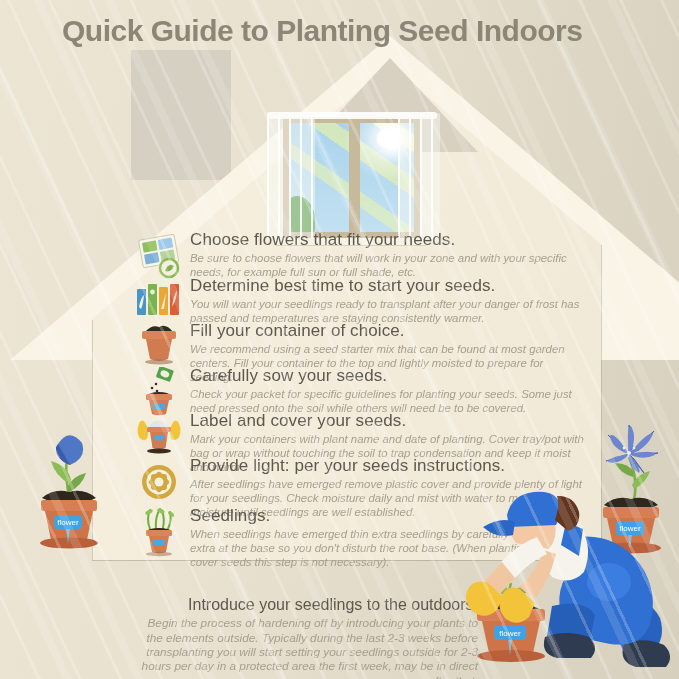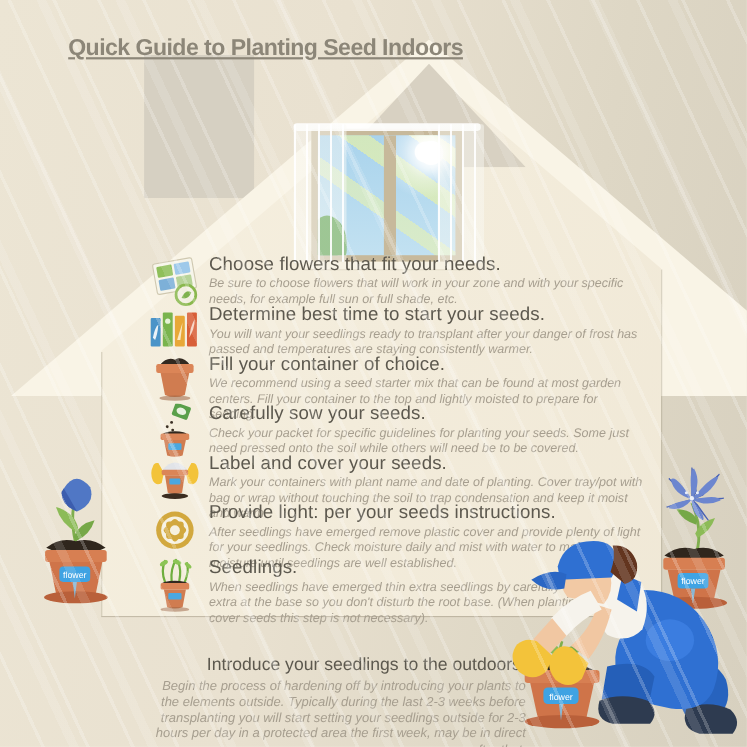--- a/index.html
+++ b/index.html
@@ -15,22 +15,22 @@
   .roof-edge{position:absolute;inset:0;background:#f9f4e6;z-index:2;
     clip-path:polygon(390px 36px,10px 360px,770px 360px);}
   .interior{position:absolute;inset:0;background:linear-gradient(115deg,#f7f1e1,#efe7d5);z-index:3;
     clip-path:polygon(390px 64px,92px 319px,92px 560px,601px 560px,601px 244px);}
   .gable{position:absolute;inset:0;background:#d8d1c2;z-index:4;
     clip-path:polygon(390px 58px,302px 152px,478px 152px);}
   .floor-line{position:absolute;left:92px;top:560px;width:509px;height:1px;background:rgba(150,140,118,.45);z-index:5;}
   .wall-line-left{position:absolute;left:92px;top:320px;width:1px;height:240px;background:rgba(150,140,118,.35);z-index:5;}
   .wall-line-right{position:absolute;left:601px;top:245px;width:1px;height:315px;background:rgba(150,140,118,.35);z-index:5;}
   
-  .title{position:absolute;left:62px;top:32px;width:580px;margin:0;z-index:45;
-    font-size:21px;font-weight:bold;letter-spacing:-.5px;color:#8c8678;text-decoration:underline;}
+  .title{position:absolute;left:62px;top:14px;width:580px;margin:0;z-index:45;
+    font-size:30px;font-weight:bold;letter-spacing:-.5px;color:#8c8678;}
   
   .window{position:absolute;left:283px;top:117px;width:137px;height:121px;background:#c7b99b;border-radius:2px;z-index:6;}
   .glass{position:absolute;left:6px;top:6px;right:6px;bottom:6px;overflow:hidden;
     background:
       radial-gradient(circle at 78% 14%, rgba(255,255,255,.98) 0 9px, rgba(255,255,255,.55) 10px 15px, rgba(255,255,255,0) 42px),
       linear-gradient(215deg, rgba(245,250,210,0) 0 6%, rgba(240,246,188,.85) 6% 15%, rgba(240,246,188,0) 15% 28%, rgba(228,240,170,.7) 28% 38%, rgba(228,240,170,0) 38% 54%, rgba(232,242,175,.6) 54% 62%, rgba(232,242,175,0) 62%),
       linear-gradient(#a9d3ec,#c2e1f1);}
   .bush{position:absolute;left:-6px;bottom:-8px;width:32px;height:44px;background:#529c45;
     border-radius:48% 60% 30% 20%;}
   .bush2{position:absolute;left:-8px;bottom:-14px;width:26px;height:30px;background:#3f8a3c;border-radius:50%;}

